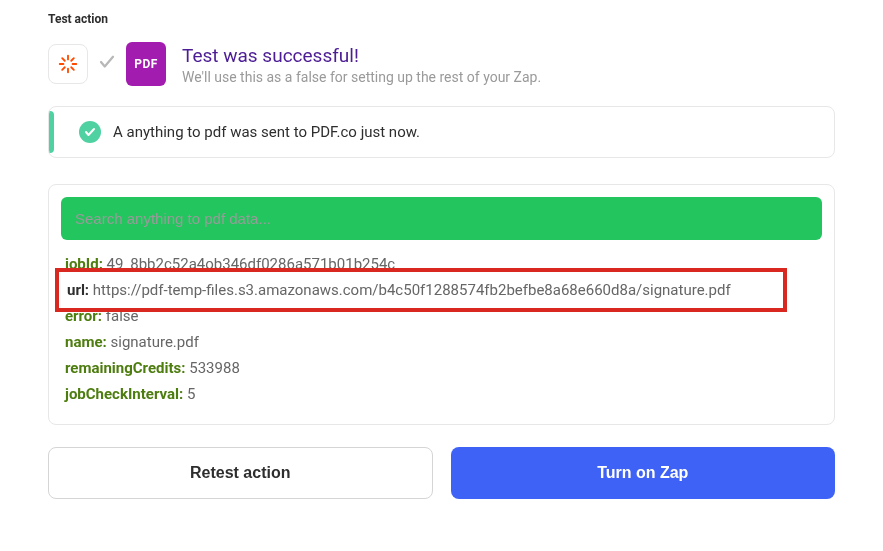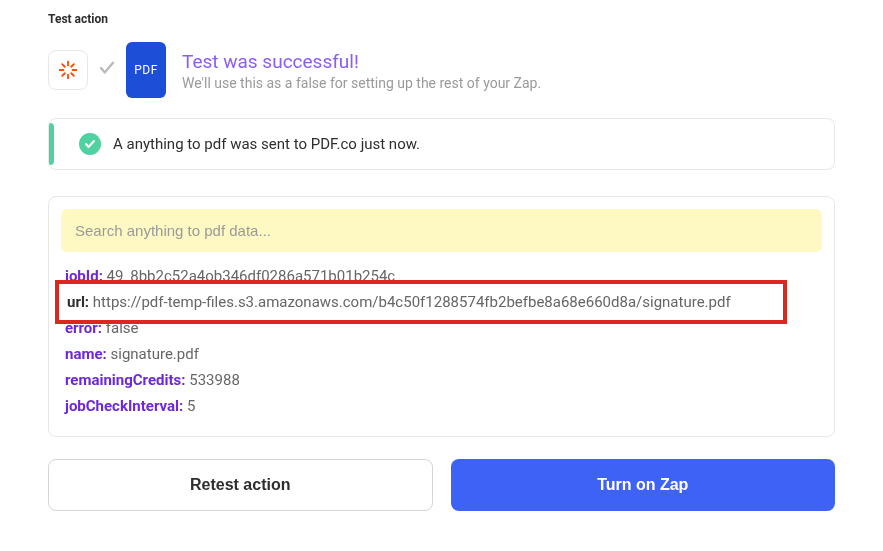--- a/index.html
+++ b/index.html
@@ -30,42 +30,42 @@
       height: 40px;
       border-radius: 8px;
       border: 1px solid #e7e7e7;
       display: flex;
       align-items: center;
       justify-content: center;
       background: #fff;
     }
     .pdf-box {
       width: 40px;
-      height: 56px;
+      height: 44px;
       border-radius: 6px;
-      background: #1d4ed8;
+      background: #a21caf;
       color: #fff;
-      font-weight: 400;
+      font-weight: 700;
       font-size: 12px;
       display: flex;
       align-items: center;
       justify-content: center;
       letter-spacing: 0.5px;
     }
     .check-between {
       color: #b8b8b8;
     }
     .header-text {
       display: flex;
       flex-direction: column;
       margin-left: 6px;
     }
     .success-title {
       font-size: 19px;
-      color: #8b5cf6;
+      color: #4c1d95;
       font-weight: 400;
     }
     .success-sub {
       font-size: 14px;
       color: #9a9a9a;
       margin-top: 2px;
     }
     .status-card {
       display: flex;
       align-items: center;
@@ -102,21 +102,21 @@
       font-size: 15px;
       color: #2e2e2e;
     }
     .data-panel {
       border: 1px solid #e7e7e7;
       border-radius: 8px;
       padding: 12px;
       margin-bottom: 22px;
     }
     .search-bar {
-      background: #fef9c3;
+      background: #22c55e;
       border-radius: 6px;
       padding: 12px 14px;
       margin-bottom: 12px;
     }
     .search-input {
       width: 100%;
       border: none;
       background: transparent;
       font-size: 15px;
       color: #2e2e2e;
@@ -130,21 +130,21 @@
       position: relative;
     }
     .data-row {
       font-size: 15px;
       line-height: 1.6;
       color: #666;
       margin-bottom: 2px;
     }
     .data-row .k {
       font-weight: 700;
-      color: #6d28d9;
+      color: #4d7c0f;
     }
     .highlight-box {
       position: absolute;
       border: 4px solid #d9281f;
       left: -6px;
       top: 16px;
       width: 732px;
       height: 44px;
       pointer-events: none;
       background: #fff;

